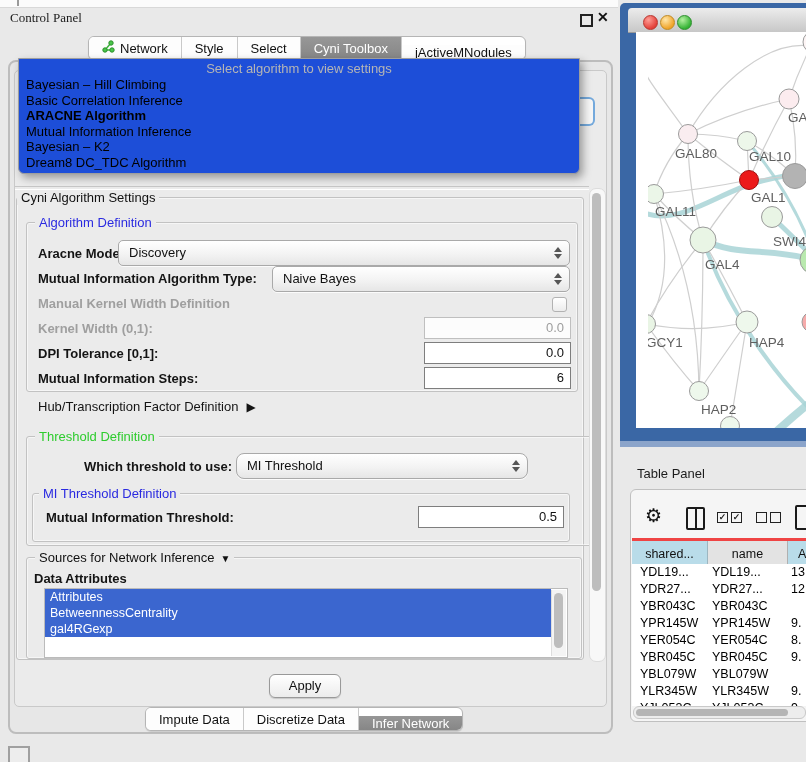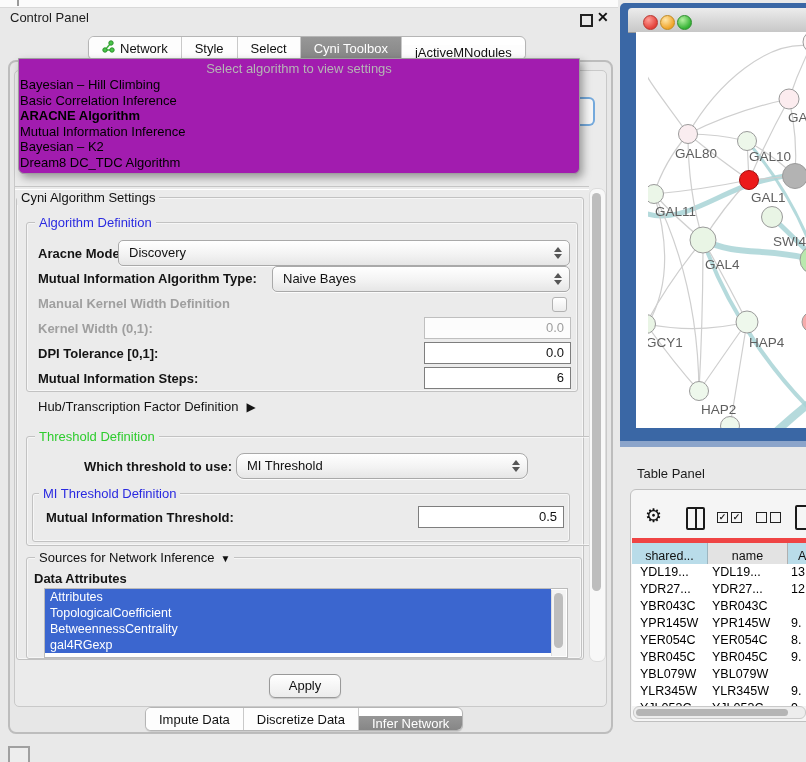--- a/index.html
+++ b/index.html
@@ -5,21 +5,21 @@
   html,body{margin:0;padding:0;}
   #root{position:relative;width:806px;height:762px;background:#e9e9e9;overflow:hidden;
         font-family:"Liberation Sans",sans-serif;color:#111;}
   .abs{position:absolute;}
 
   
   .top-strip{left:0;top:0;width:618px;height:7px;background:#fbfbfb;border-bottom:1px solid #d8d8d8;}
   .top-tick{left:17px;top:0;width:2px;height:6px;background:#9a9a9a;}
 
   
-  .cp-title{left:10px;top:10px;font-size:13px;color:#1c1c1c;}
+  .cp-title{left:10px;top:10px;font-size:13px;color:#1c1c1c;font-family:Liberation Serif, serif;}
   .float-ic{left:580px;top:14px;width:9px;height:9px;border:2px solid #222;background:transparent;}
   .close-ic{left:597px;top:9px;font-size:14px;font-weight:bold;color:#111;}
 
   
   .segbar{display:inline-flex;border:1px solid #b5b5b5;border-radius:6px;background:#fff;height:22px;
           box-shadow:0 1px 1px rgba(0,0,0,.12);overflow:hidden;}
   .seg{display:flex;align-items:center;gap:5px;padding:0 13px;font-size:13px;color:#111;
        border-right:1px solid #c9c9c9;background:#fdfdfd;white-space:nowrap;}
   .seg:last-child{border-right:none;margin-top:8px;}
   .seg.sel{background:linear-gradient(#979797,#868686);color:#fff;}
@@ -28,24 +28,24 @@
 
   
   .cp-outer{left:8px;top:60px;width:601px;height:670px;border:2px solid #bdbdbd;border-radius:8px;background:#e7e7e7;}
   .cp-inner{left:14px;top:70px;width:591px;height:635px;border:1px solid #c9c9c9;border-radius:5px;background:#ebebeb;}
 
   
   .combo-frag{left:578px;top:97px;width:15px;height:25px;border:2px solid #74a9dc;border-left:none;
               border-radius:0 6px 6px 0;background:#f6f6f6;}
 
   
-  .dropdown{left:18px;top:58px;width:560px;height:114px;background:#a21caf;border:1px solid #9e9e9e;
+  .dropdown{left:18px;top:58px;width:560px;height:114px;background:#1d4ed8;border:1px solid #9e9e9e;
             border-radius:0 0 6px 6px;box-shadow:3px 4px 9px rgba(0,0,0,.35);}
   .dd-header{text-align:center;color:#b5b5b5;font-size:13px;padding-top:2px;height:16px;}
-  .dd-item{font-size:13px;line-height:15.6px;padding-left:1px;color:#000;}
+  .dd-item{font-size:13px;line-height:15.6px;padding-left:7px;color:#000;}
   .dd-item.hl{font-weight:bold;}
 
   
   .scroll-top-line{left:15px;top:186px;width:574px;height:2px;border-top:1px solid #c6c6c6;border-bottom:1px solid #fff;}
   .vscroll{left:589px;top:188px;width:15px;height:472px;background:#f8f8f8;border:1px solid #dcdcdc;border-radius:7px;}
   .vscroll .thumb{position:absolute;left:2px;top:4px;width:9px;height:398px;background:#bdbdbd;border-radius:5px;}
 
   
   .group{border:1px solid #c2c2c2;border-radius:3px;box-shadow:inset 0 0 0 1px rgba(255,255,255,.55);}
   .gtitle{position:absolute;font-size:13px;background:#ebebeb;padding:0 4px;white-space:nowrap;}
@@ -102,21 +102,21 @@
            border-radius:6px 0 0 6px;}
   .gear-ic{left:645px;top:504px;font-size:19px;color:#111;}
   .split-ic{left:686px;top:507px;width:15px;height:19px;border:2px solid #1a1a1a;border-radius:2px;}
   .split-ic::after{content:"";position:absolute;left:6.5px;top:0;width:2px;height:19px;background:#1a1a1a;}
   .cb-pair{display:flex;gap:3px;}
   .mini-cb{width:9px;height:9px;border:1.5px solid #222;font-size:9px;line-height:9px;text-align:center;color:#222;font-weight:bold;}
   #checks-on{left:717px;top:512px;} #checks-off{left:756px;top:512px;}
   .doc-ic{left:795px;top:505px;width:14px;height:21px;border:2px solid #1a1a1a;border-radius:2px;background:#f5f5f5;}
 
   .tbl-head{left:632px;top:538px;width:174px;height:26px;display:grid;grid-template-columns:76px 80px 1fr;
-            border-top:5px solid #ef4444;border-bottom:1px solid #a5a5a5;}
+            border-top:3px solid #ef4444;border-bottom:1px solid #a5a5a5;}
   .th{display:flex;align-items:center;justify-content:center;font-size:12.5px;color:#111;
       border-right:1px solid #9db6c0;background:#b9dce9;}
   .th.gray{background:#e3e3e3;border-right:1px solid #b0b0b0;}
   .th:last-child{justify-content:flex-start;padding-left:10px;}
   .tbl-body{left:632px;top:564px;width:174px;height:142px;overflow:hidden;background:#fff;}
   .tr{display:grid;grid-template-columns:76px 80px 1fr;height:17px;}
   .td{font-size:12.5px;line-height:17px;color:#000;white-space:nowrap;overflow:hidden;}
   .td.c1{padding-left:8px;} .td.c2{padding-left:4px;} .td.c3{padding-left:3px;}
   .hscroll{left:633px;top:706px;width:171px;height:11px;background:#ededed;border:1px solid #c9c9c9;border-radius:6px;}
   .hscroll .thumb{position:absolute;left:2px;top:1.5px;width:152px;height:7px;background:#b5b5b5;border-radius:4px;}
@@ -221,21 +221,20 @@
     <div class="gtitle" style="left:8px;top:-8px;">
       <span>Sources for Network Inference</span><span class="arrow-d">▼</span>
     </div>
   </div>
   <div class="lbl" style="left:34px;top:571px;">Data Attributes</div>
   <div class="abs attr-list" id="attr-list">
     <div class="attr-scroll">
         <div class="thumb"></div>
       </div>
   <div class="attr-item">Attributes</div>
-      <div class="attr-item">TopologicalCoefficient</div>
       <div class="attr-item">BetweennessCentrality</div>
       <div class="attr-item">gal4RGexp</div>
     </div>
 
   <div class="abs vscroll">
       <div class="thumb"></div>
     </div>
 
   <div class="abs apply-btn">Apply</div>
 

